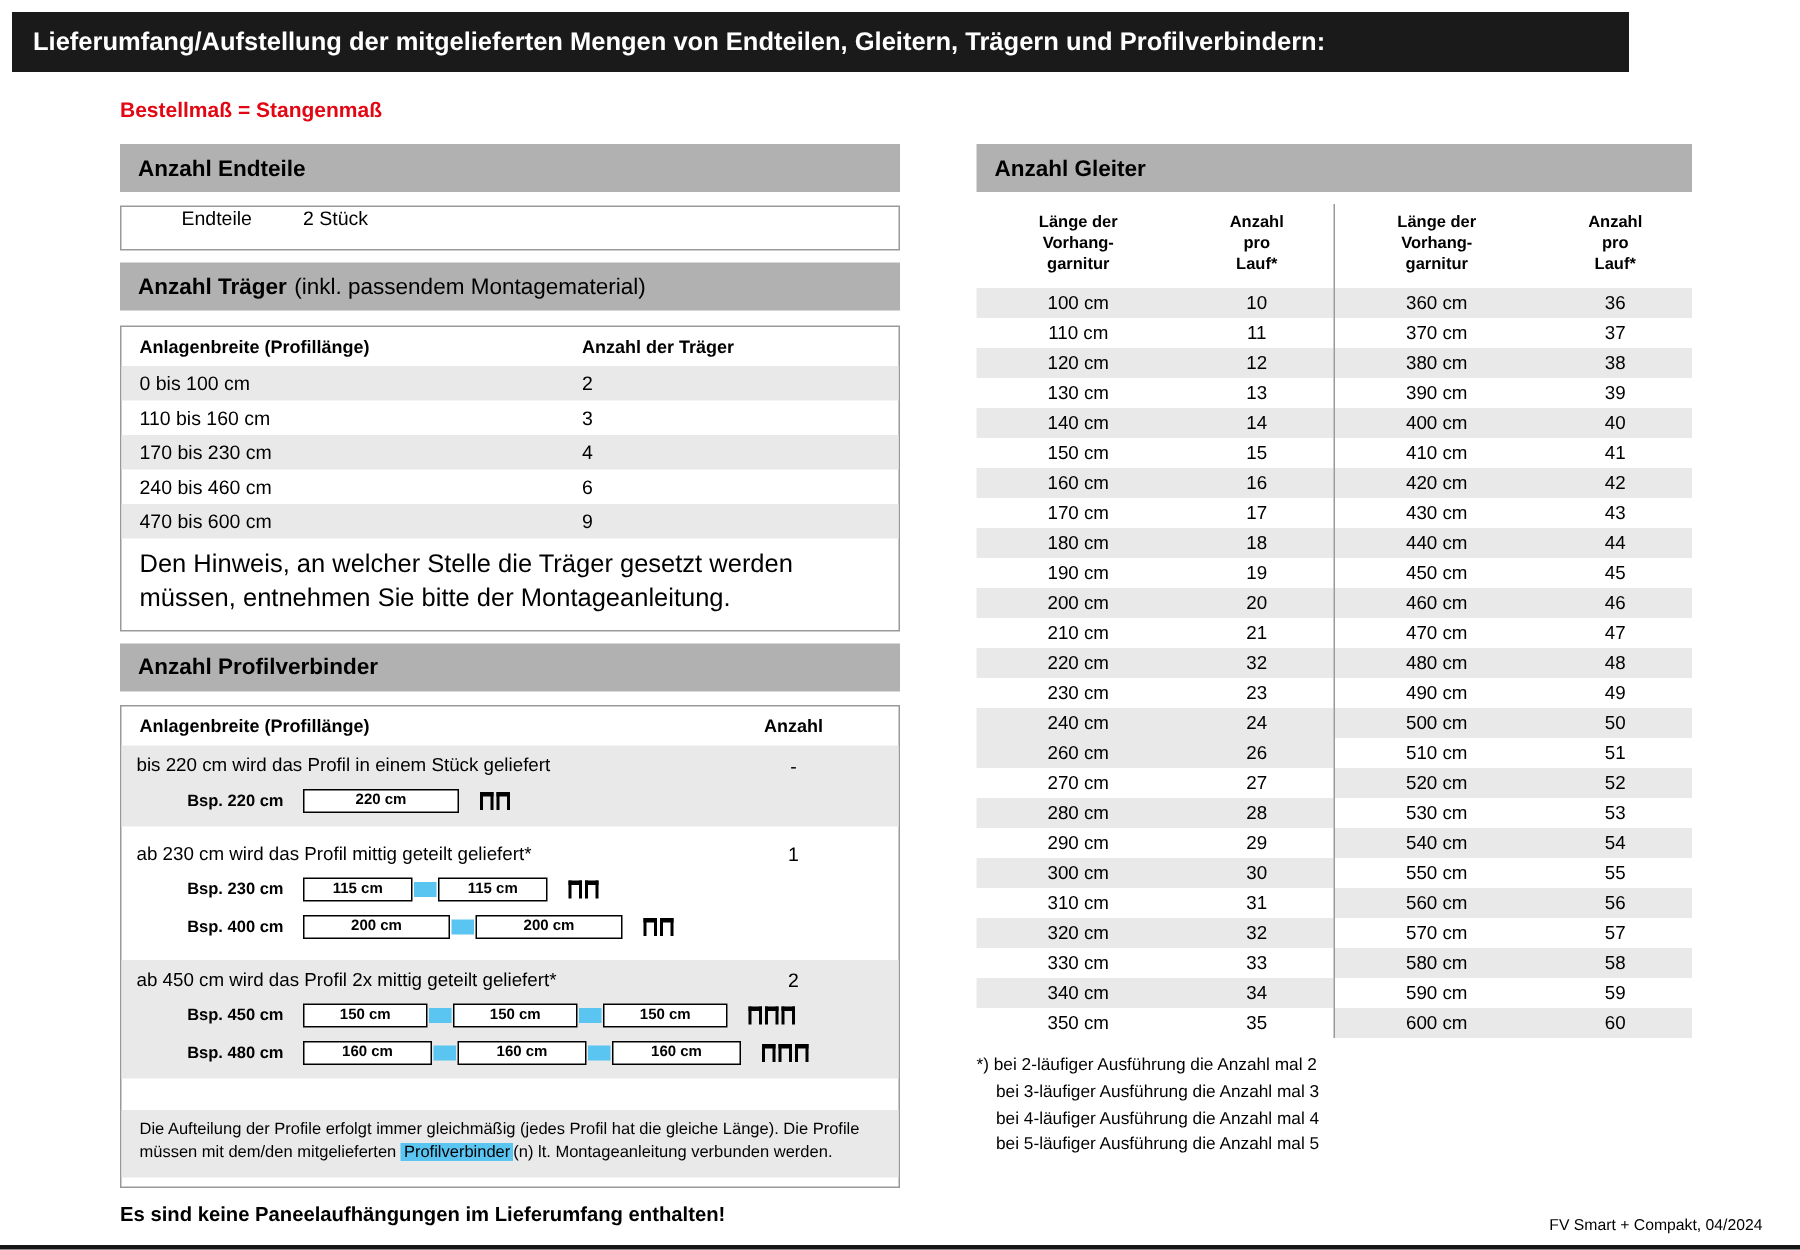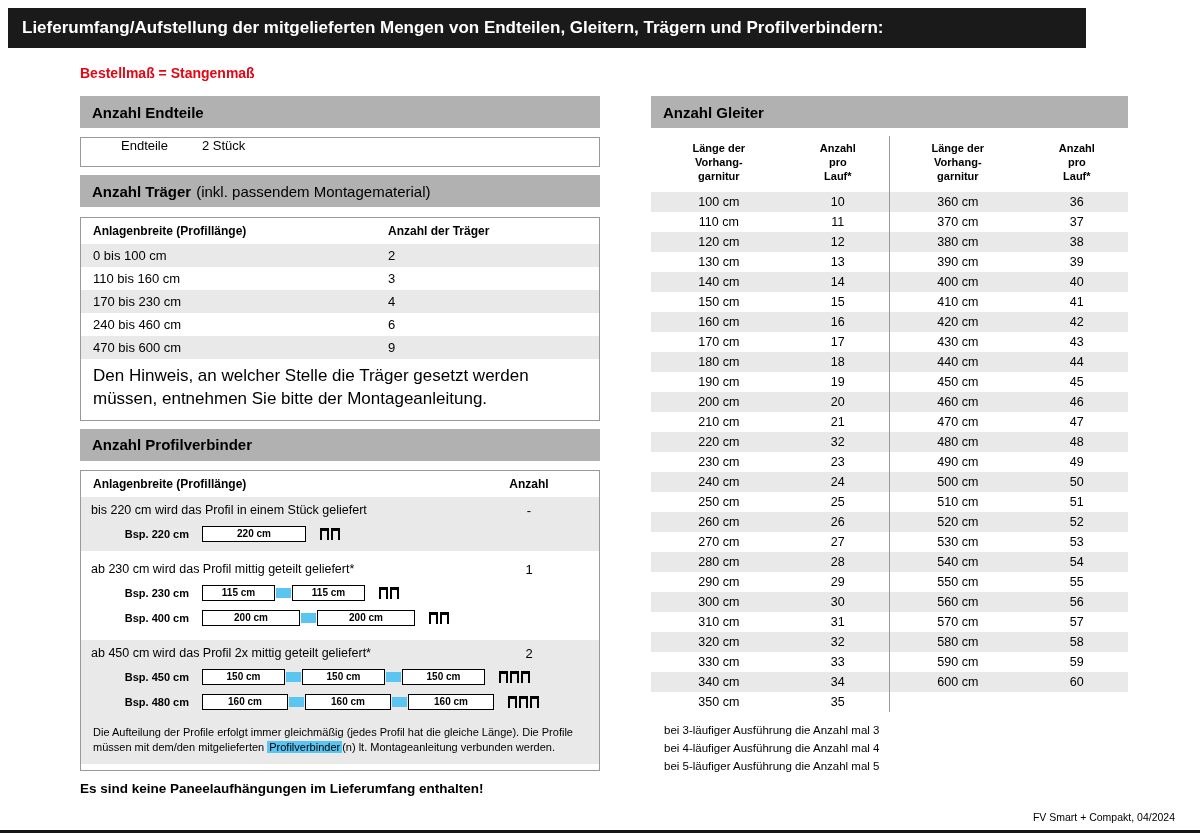--- a/index.html
+++ b/index.html
@@ -64,21 +64,21 @@
     display:inline-flex; align-items:center; justify-content:center;
     height:16px; border:1px solid #000; background:#fff;
     font-size:10px; font-weight:bold; white-space:nowrap;
   }
   .pv-connector { display:inline-block; width:15px; height:10px; background:var(--blue,#5bc5f2); margin:0 1px; }
   .pv-brackets { display:inline-flex; gap:2px; margin-left:14px; }
   .pv-bracket {
     display:inline-block; width:9px; height:12px;
     border-top:3px solid #000; border-left:2px solid #000; border-right:2px solid #000;
   }
-  .pv-note { margin-top:0; padding:6px 12px 8px; font-size:11px; line-height:1.4; }
+  .pv-note { margin-top:21px; padding:6px 12px 8px; font-size:11px; line-height:1.4; }
   .hl { background:var(--blue,#5bc5f2); padding:0 2px; }
   .bottom-note { margin-top:10px; font-size:13.5px; font-weight:bold; }
 
   
   .gleiter-wrap { margin-top:8px; display:flex; }
   .g-table { flex:1; }
   .g-table.right { border-left:1px solid var(--bordergray,#999); }
   .g-head { display:flex; height:52px; margin-bottom:4px; }
   .g-head .gc1, .g-head .gc2 {
     display:flex; flex-direction:column; justify-content:center;
@@ -323,24 +323,20 @@
             <span class="gc2">32</span>
           </div>
           <div class="grow">
             <span class="gc1">230 cm</span>
             <span class="gc2">23</span>
           </div>
           <div class="grow shade">
             <span class="gc1">240 cm</span>
             <span class="gc2">24</span>
           </div>
-          <div class="grow">
-            <span class="gc1">250 cm</span>
-            <span class="gc2">25</span>
-          </div>
           <div class="grow shade">
             <span class="gc1">260 cm</span>
             <span class="gc2">26</span>
           </div>
           <div class="grow">
             <span class="gc1">270 cm</span>
             <span class="gc2">27</span>
           </div>
           <div class="grow shade">
             <span class="gc1">280 cm</span>
@@ -487,20 +483,21 @@
             <span class="gc2">59</span>
           </div>
           <div class="grow shade">
             <span class="gc1">600 cm</span>
             <span class="gc2">60</span>
           </div>
         </div>
     </div>
   </div>
   <div class="footnotes">
+      <div class="footnote first">*) bei 2-läufiger Ausführung die Anzahl mal 2</div>
       <div class="footnote">bei 3-läufiger Ausführung die Anzahl mal 3</div>
       <div class="footnote">bei 4-läufiger Ausführung die Anzahl mal 4</div>
       <div class="footnote">bei 5-läufiger Ausführung die Anzahl mal 5</div>
     </div>
 </div>
 
 <div class="footer">FV Smart + Compakt, 04/2024</div>
 <div class="page-edge"></div>
 
 </body></html>

